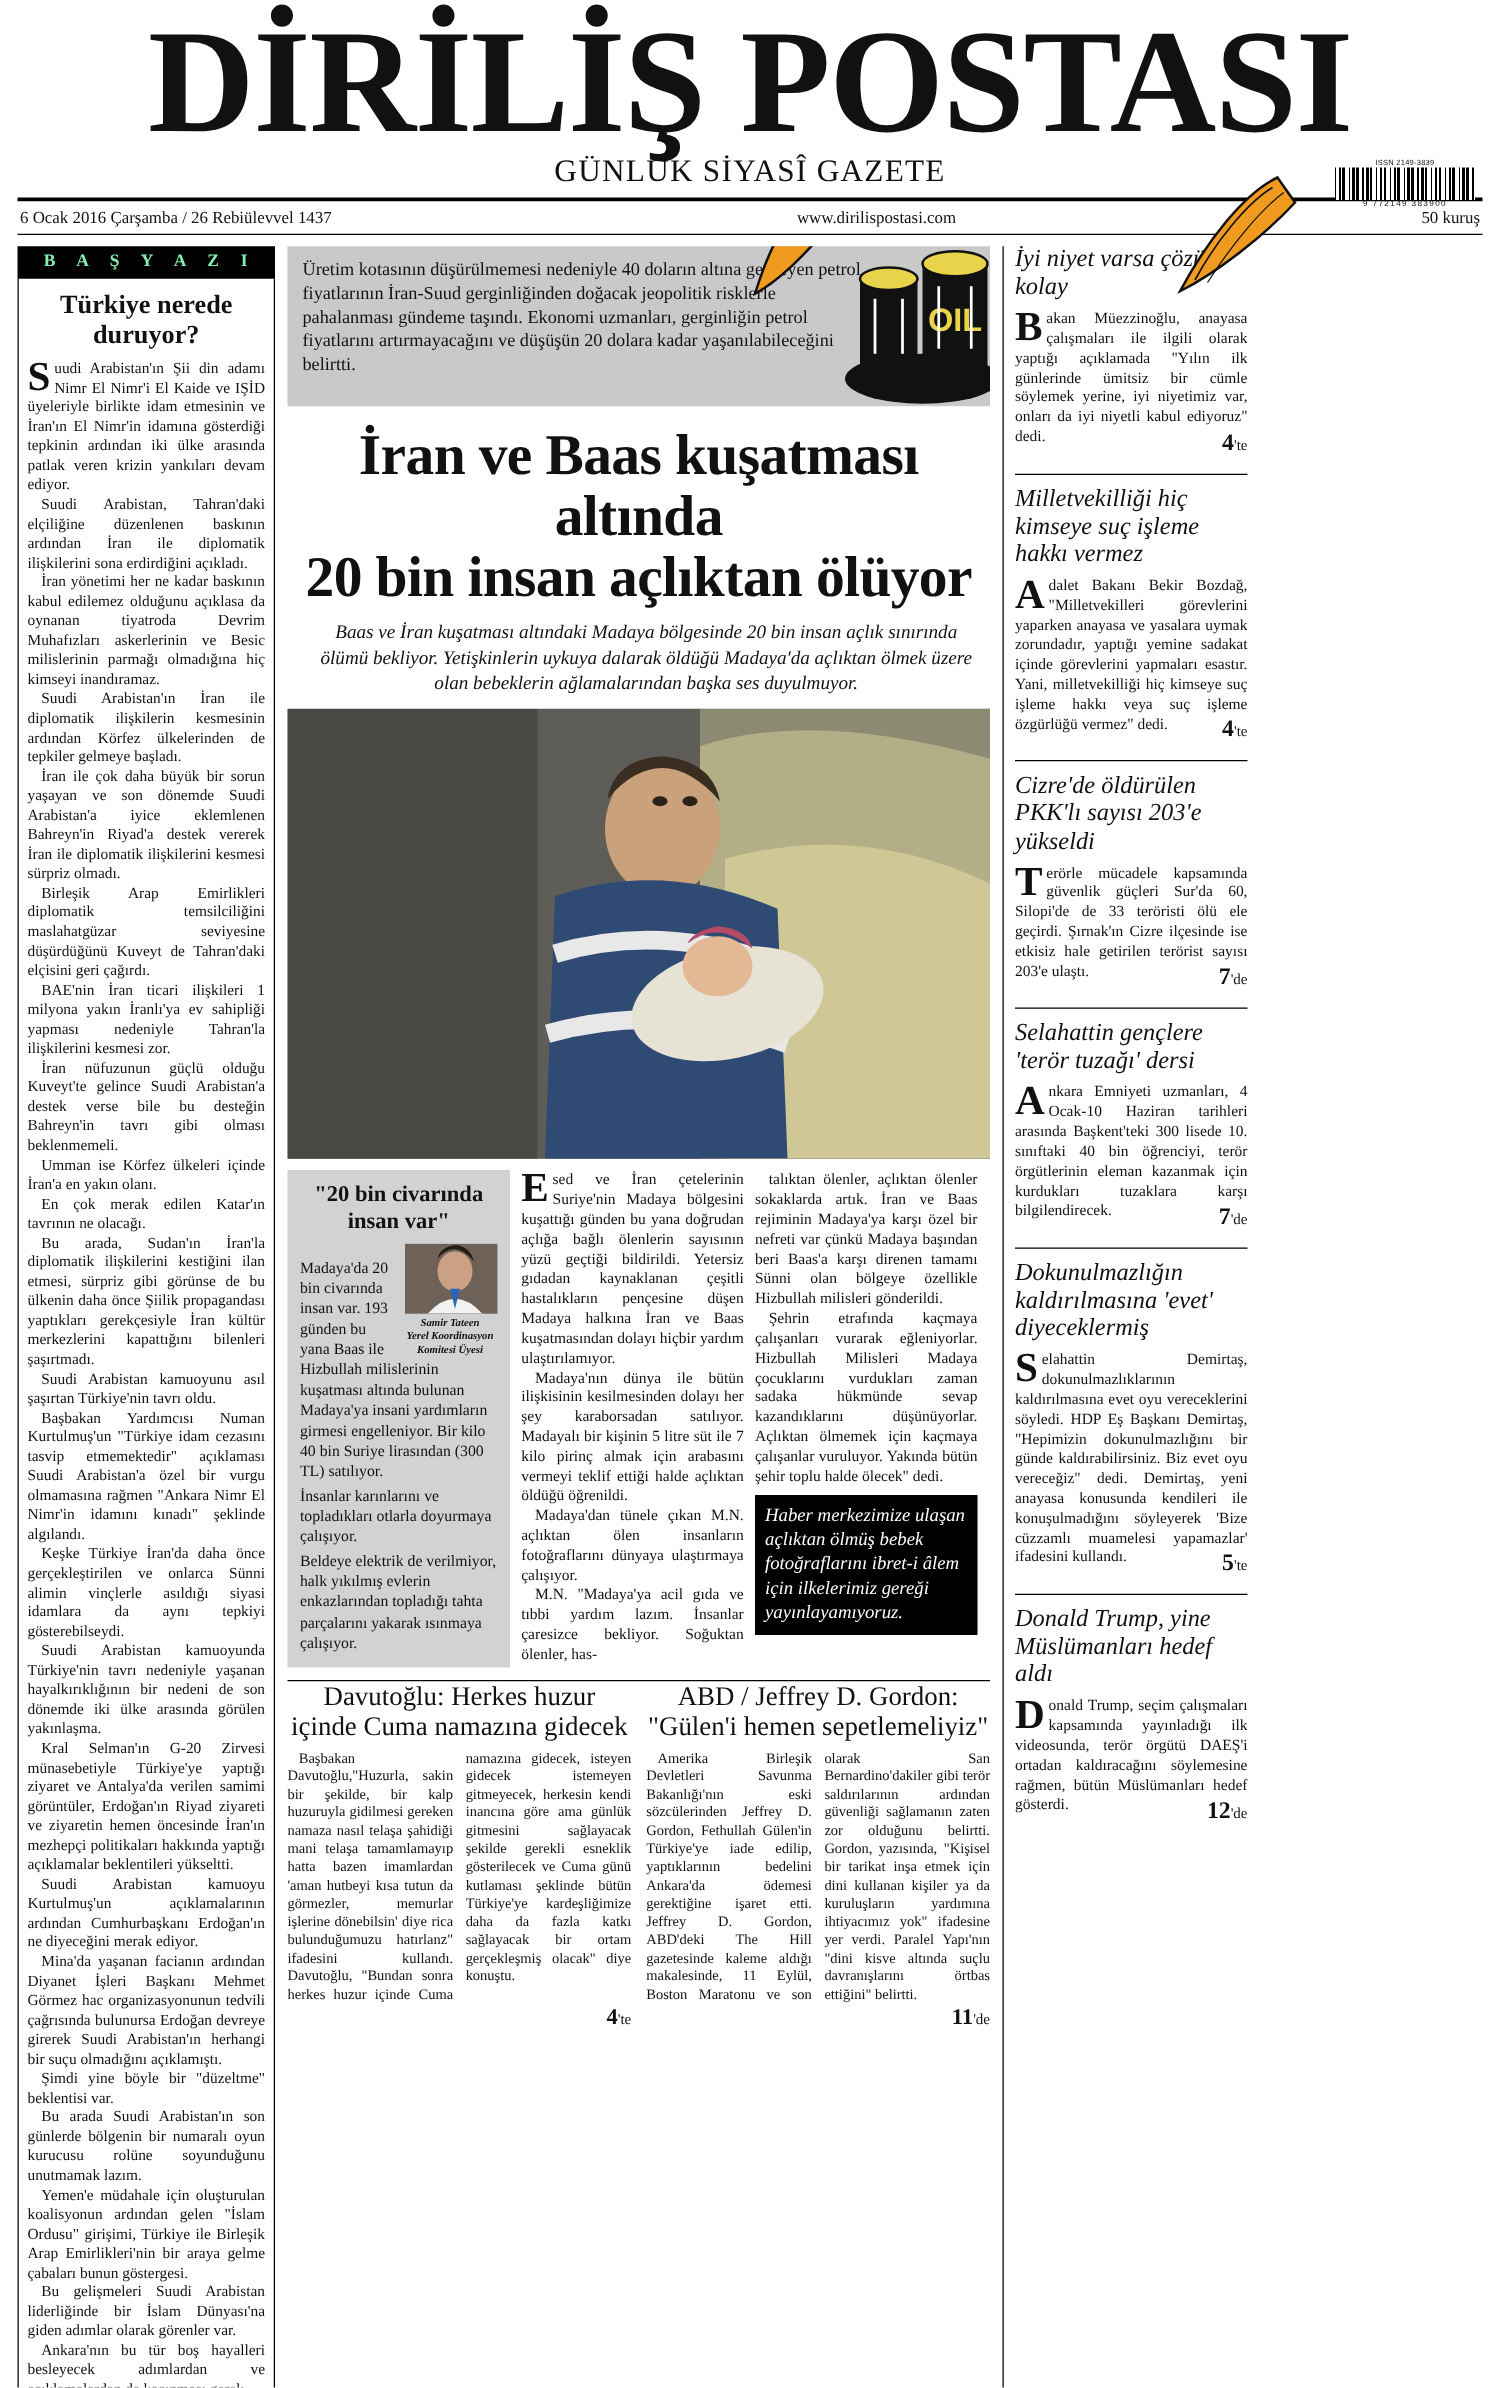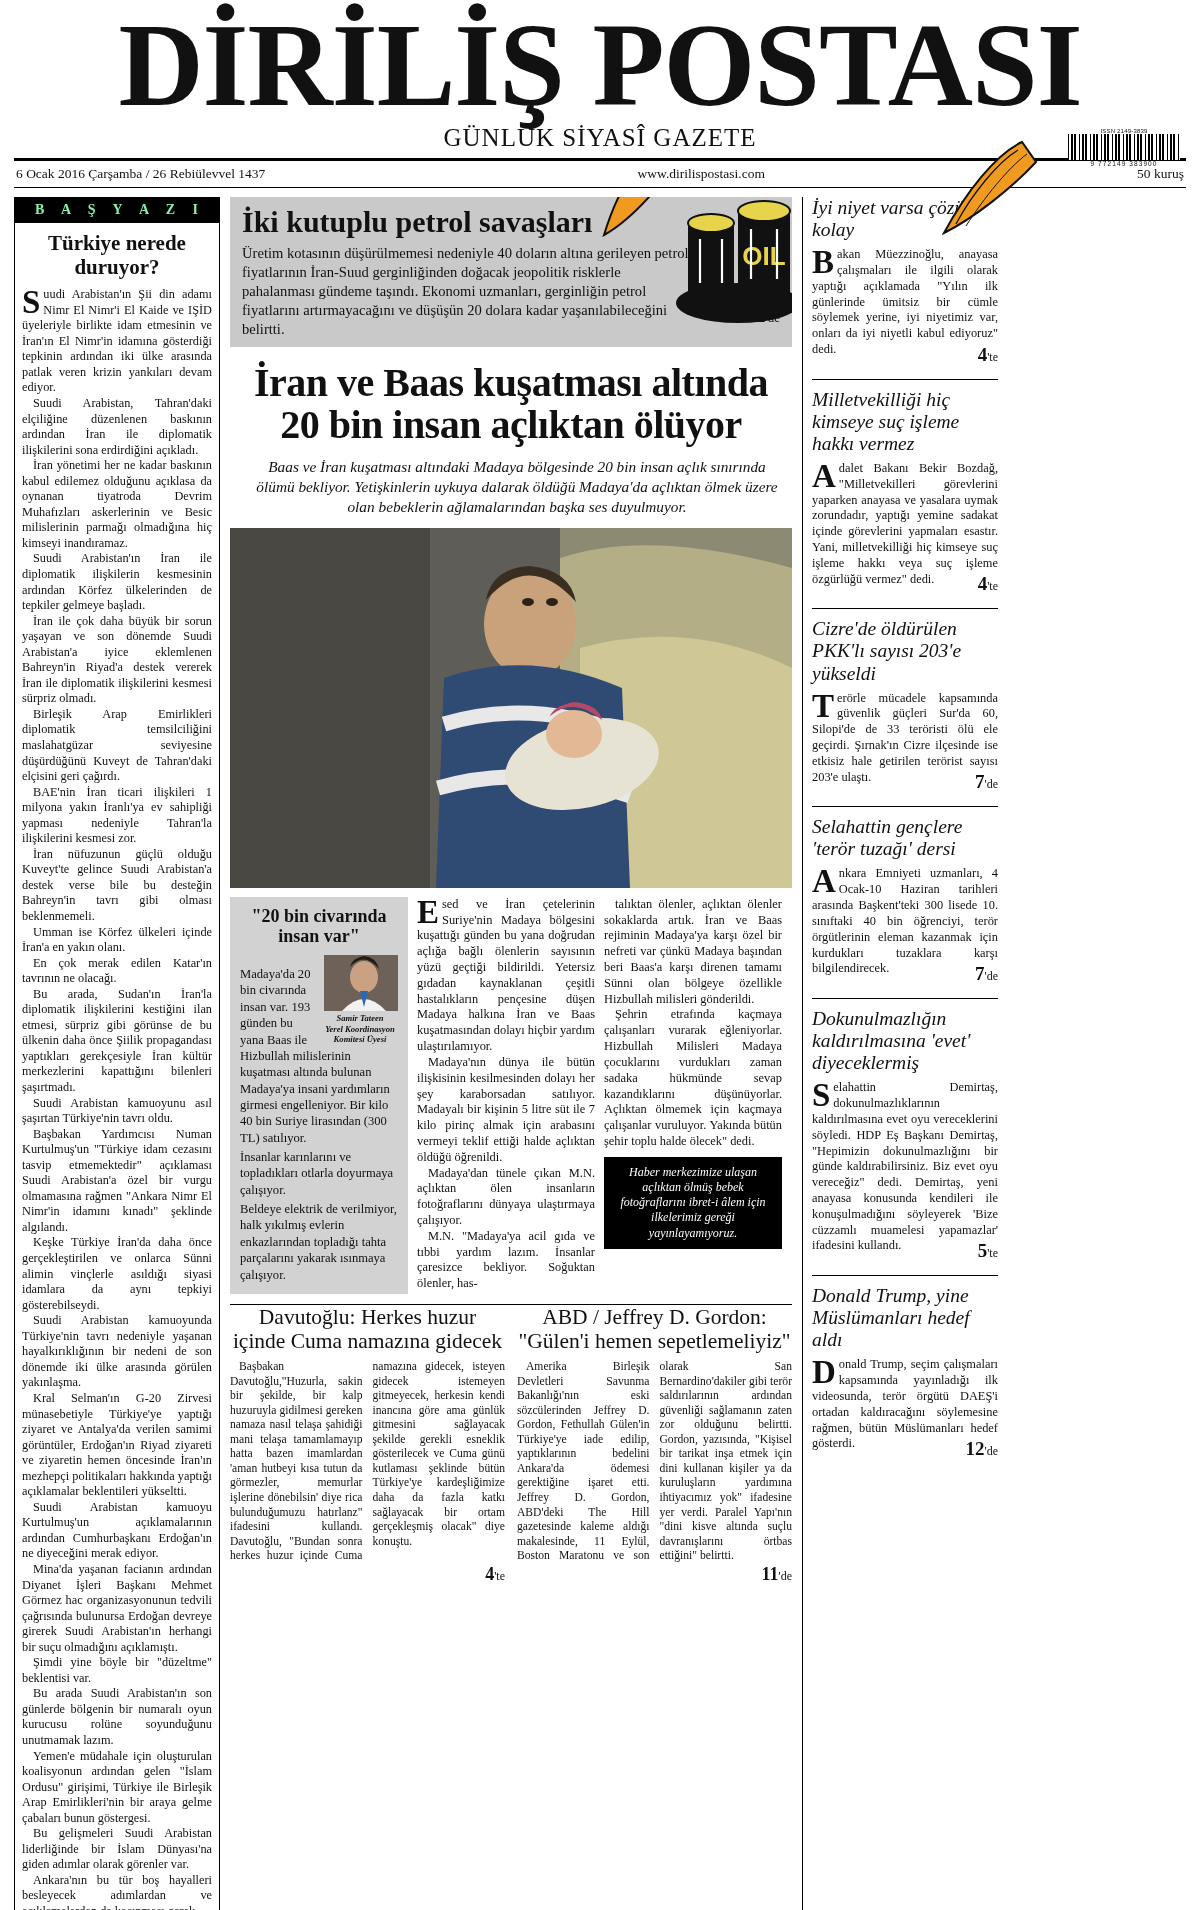--- a/index.html
+++ b/index.html
@@ -81,21 +81,21 @@
   .oil-banner .otitle { font-weight:bold; font-size:30px; line-height:1.0; margin:0 0 7px 0; }
   .oil-banner .odeck {
     font-size:14.6px; line-height:1.30; width:448px;
   }
   .oil-banner .pageref { position:absolute; right:12px; bottom:20px; font-size:13px; }
   .oil-banner .pageref b { font-size:19px; }
   .oilart { position:absolute; right:-6px; top:-44px; width:210px; height:190px; }
 
   
   .main-head {
-    font-weight:bold; font-size:40px; line-height:1.06;
+    font-weight:bold; font-size:46px; line-height:1.06;
     text-align:center; margin:15px 0 10px 0; letter-spacing:-0.5px;
   }
   .main-deck {
     font-style:italic; font-size:15.3px; line-height:1.33;
     text-align:center; margin:0 14px 10px 26px;
   }
 
   .photo { width:100%; height:360px; position:relative; overflow:hidden; background:#6a6a68; }
 
   
@@ -104,22 +104,22 @@
   .qbody { font-size:12.6px; line-height:1.30;margin-top:20px; }
   .qbody p { margin:0 0 3px 0; text-indent:0; }
   .thumb { width:74px; height:56px; float:right; margin:2px 0 2px 6px; background:#8b8b8b; position:relative; overflow:hidden;}
   .tcap { clear:right; float:right; width:76px; text-align:center; font-size:8.6px; font-weight:bold; font-style:italic; line-height:1.22; margin-left:6px; }
 
   
   .tri { display:flex; gap:9px; margin-top:9px; }
   .tri > div { width:178px; }
   .tri .body-text { font-size:12.4px; line-height:1.275; }
   .noteblk {
-    background:#000; color:#fff; font-style:italic; font-size:12px;
-    line-height:1.27; padding:8px 8px; text-align:center; margin-top:7px;
+    background:#000; color:#fff; font-style:italic; font-size:15px;
+    line-height:1.27; padding:8px 8px; margin-top:7px;
   }
 
   
   .two { display:flex; gap:12px; margin-top:10px; border-top:1px solid #000; padding-top:0; }
   .two > div { width:275px; }
   .two .h { text-align:center; font-size:21.5px; line-height:1.12; margin-bottom:7px; }
   .two .cols { column-count:2; column-gap:10px; font-size:11.6px; line-height:1.255; text-align:justify; }
   .two .cols p { margin:0; text-indent:9px; }
   .pg { float:right; font-size:12px; }
   .pg b { font-size:18px; }
@@ -211,21 +211,20 @@
           <ellipse cx="176" cy="58" rx="26" ry="10" fill="#e8d44a" stroke="#111" stroke-width="2"></ellipse>
           <text x="176" y="112" font-size="26" font-family="Liberation Sans, sans-serif" font-weight="bold" fill="#e8d44a" text-anchor="middle">OIL</text>
           <g fill="none" stroke="#fff" stroke-width="2.2">
             <path d="M112 86 v44"></path>
               <path d="M134 86 v44"></path>
             <path d="M163 76 v50"></path>
               <path d="M189 76 v50"></path>
           </g>
           <path d="M52 12 C36 28, 24 56, 16 82 C38 70, 62 44, 78 24 Z" fill="#f09a20" stroke="#111" stroke-width="2"></path>
         </svg>
-        <div class="otitle">İki kutuplu petrol savaşları</div>
         <div class="odeck">Üretim kotasının düşürülmemesi nedeniyle 40 doların altına gerileyen petrol fiyatlarının İran-Suud gerginliğinden doğacak jeopolitik risklerle pahalanması gündeme taşındı. Ekonomi uzmanları, gerginliğin petrol fiyatlarını artırmayacağını ve düşüşün 20 dolara kadar yaşanılabileceğini belirtti.</div>
         <div class="pageref"><b>2</b><span>'de</span></div>
       </div>
 
       <div class="main-head">
         <div>İran ve Baas kuşatması altında</div>
         <div>20 bin insan açlıktan ölüyor</div>
       </div>
       <div class="main-deck">Baas ve İran kuşatması altındaki Madaya bölgesinde 20 bin insan açlık sınırında ölümü bekliyor. Yetişkinlerin uykuya dalarak öldüğü Madaya'da açlıktan ölmek üzere olan bebeklerin ağlamalarından başka ses duyulmuyor.</div>
 

